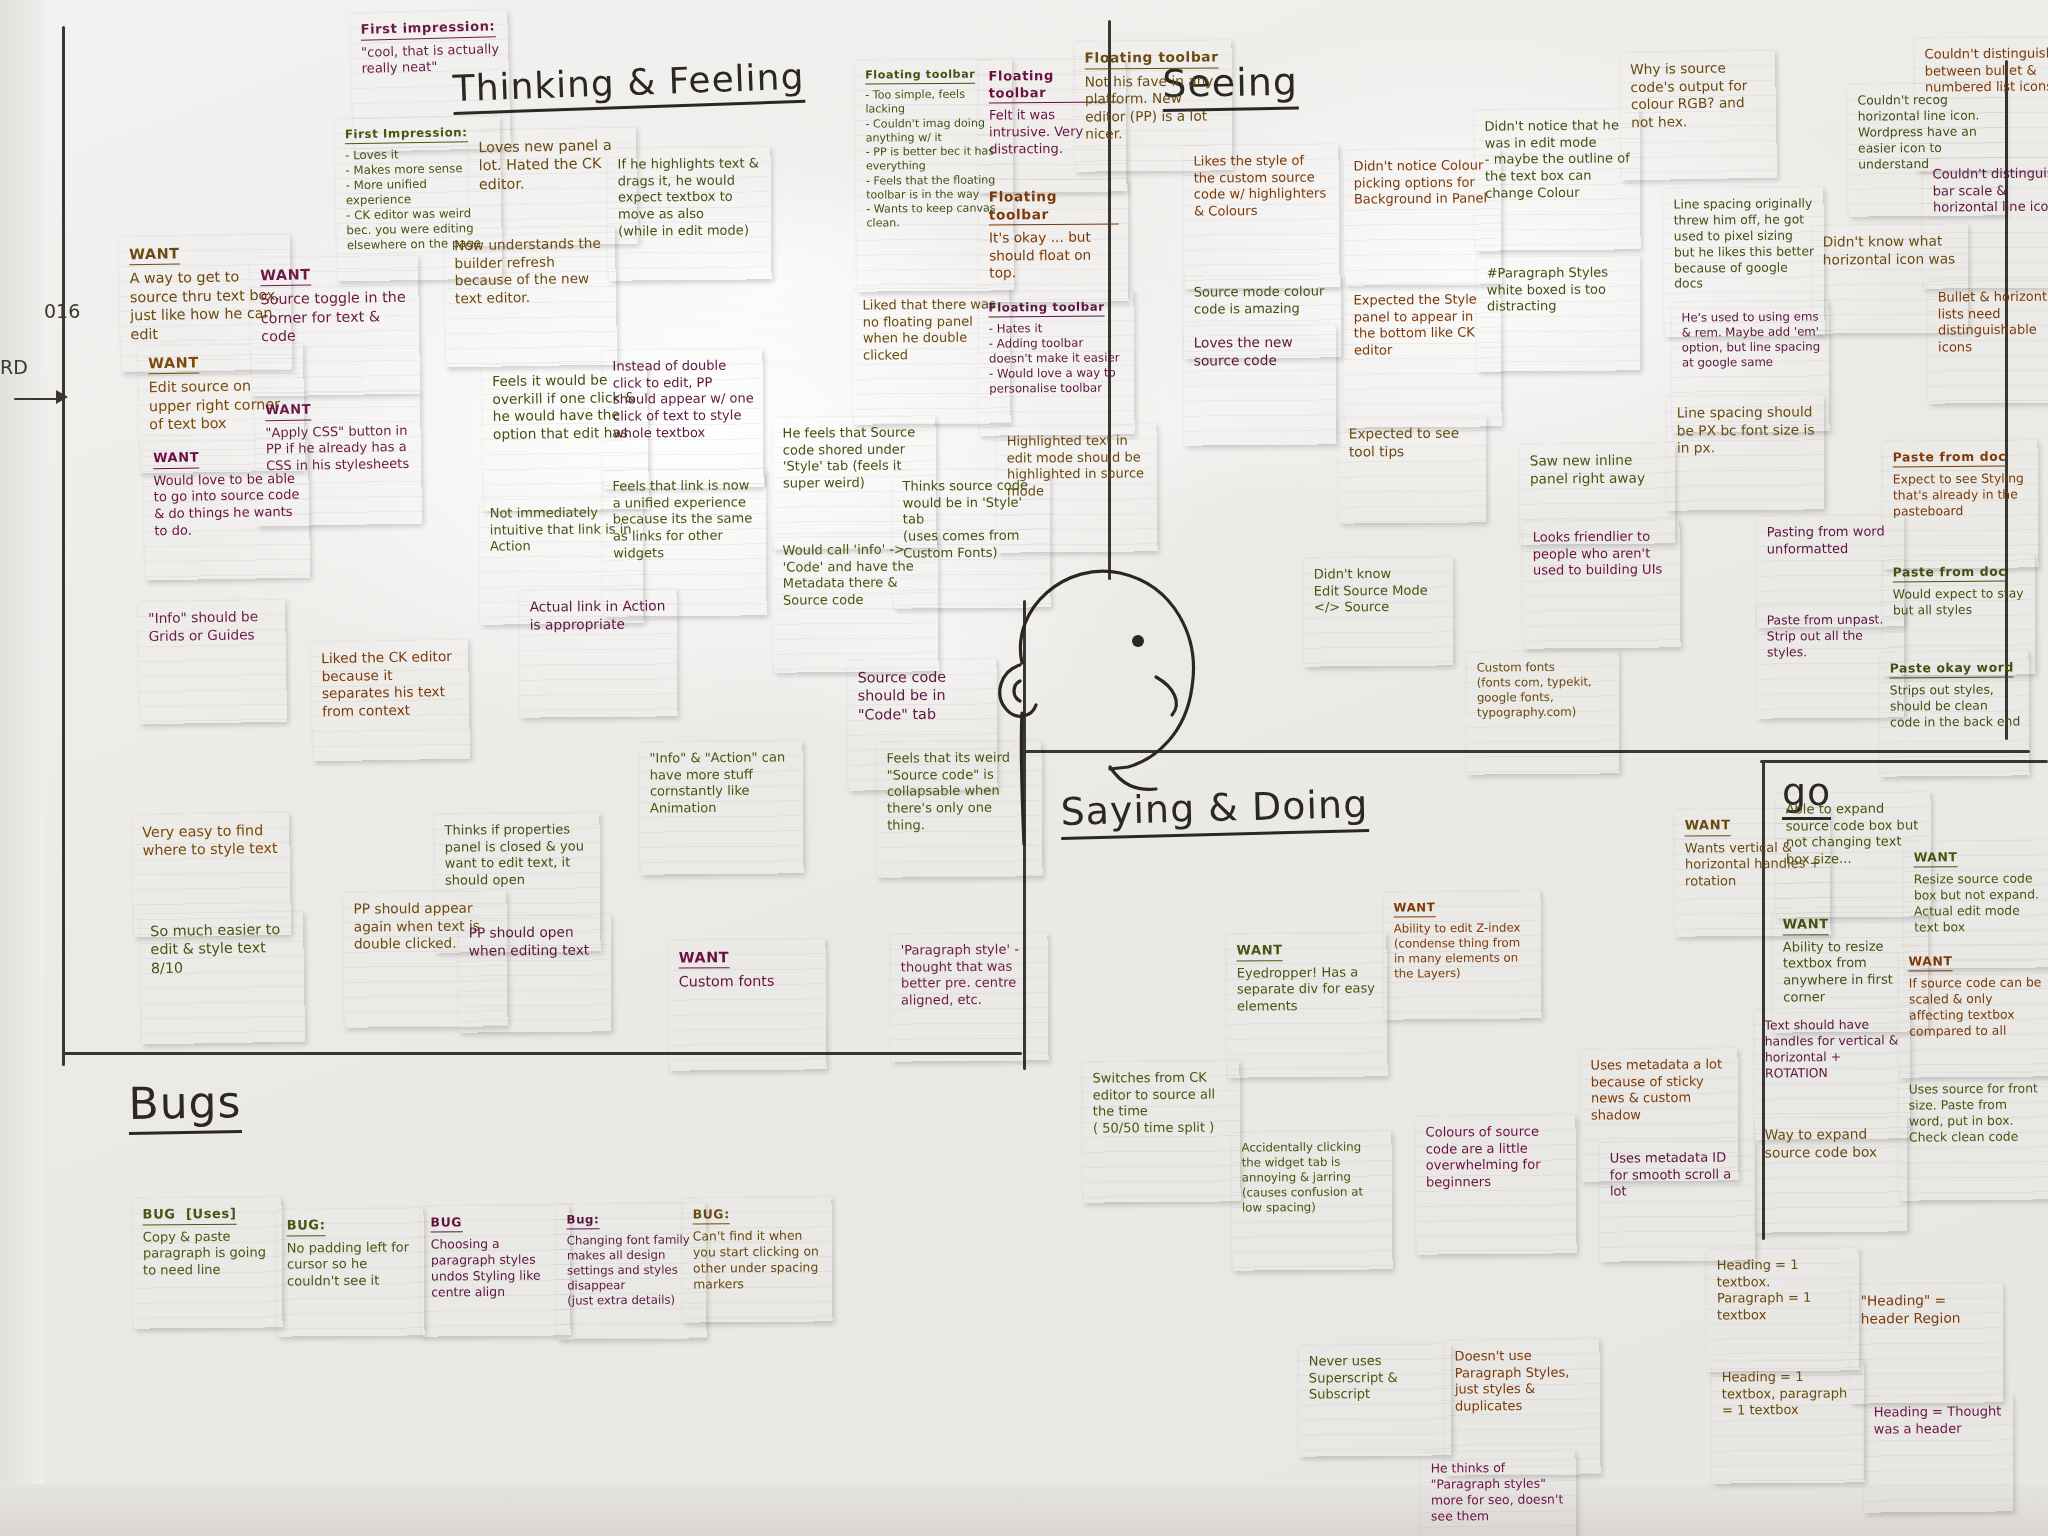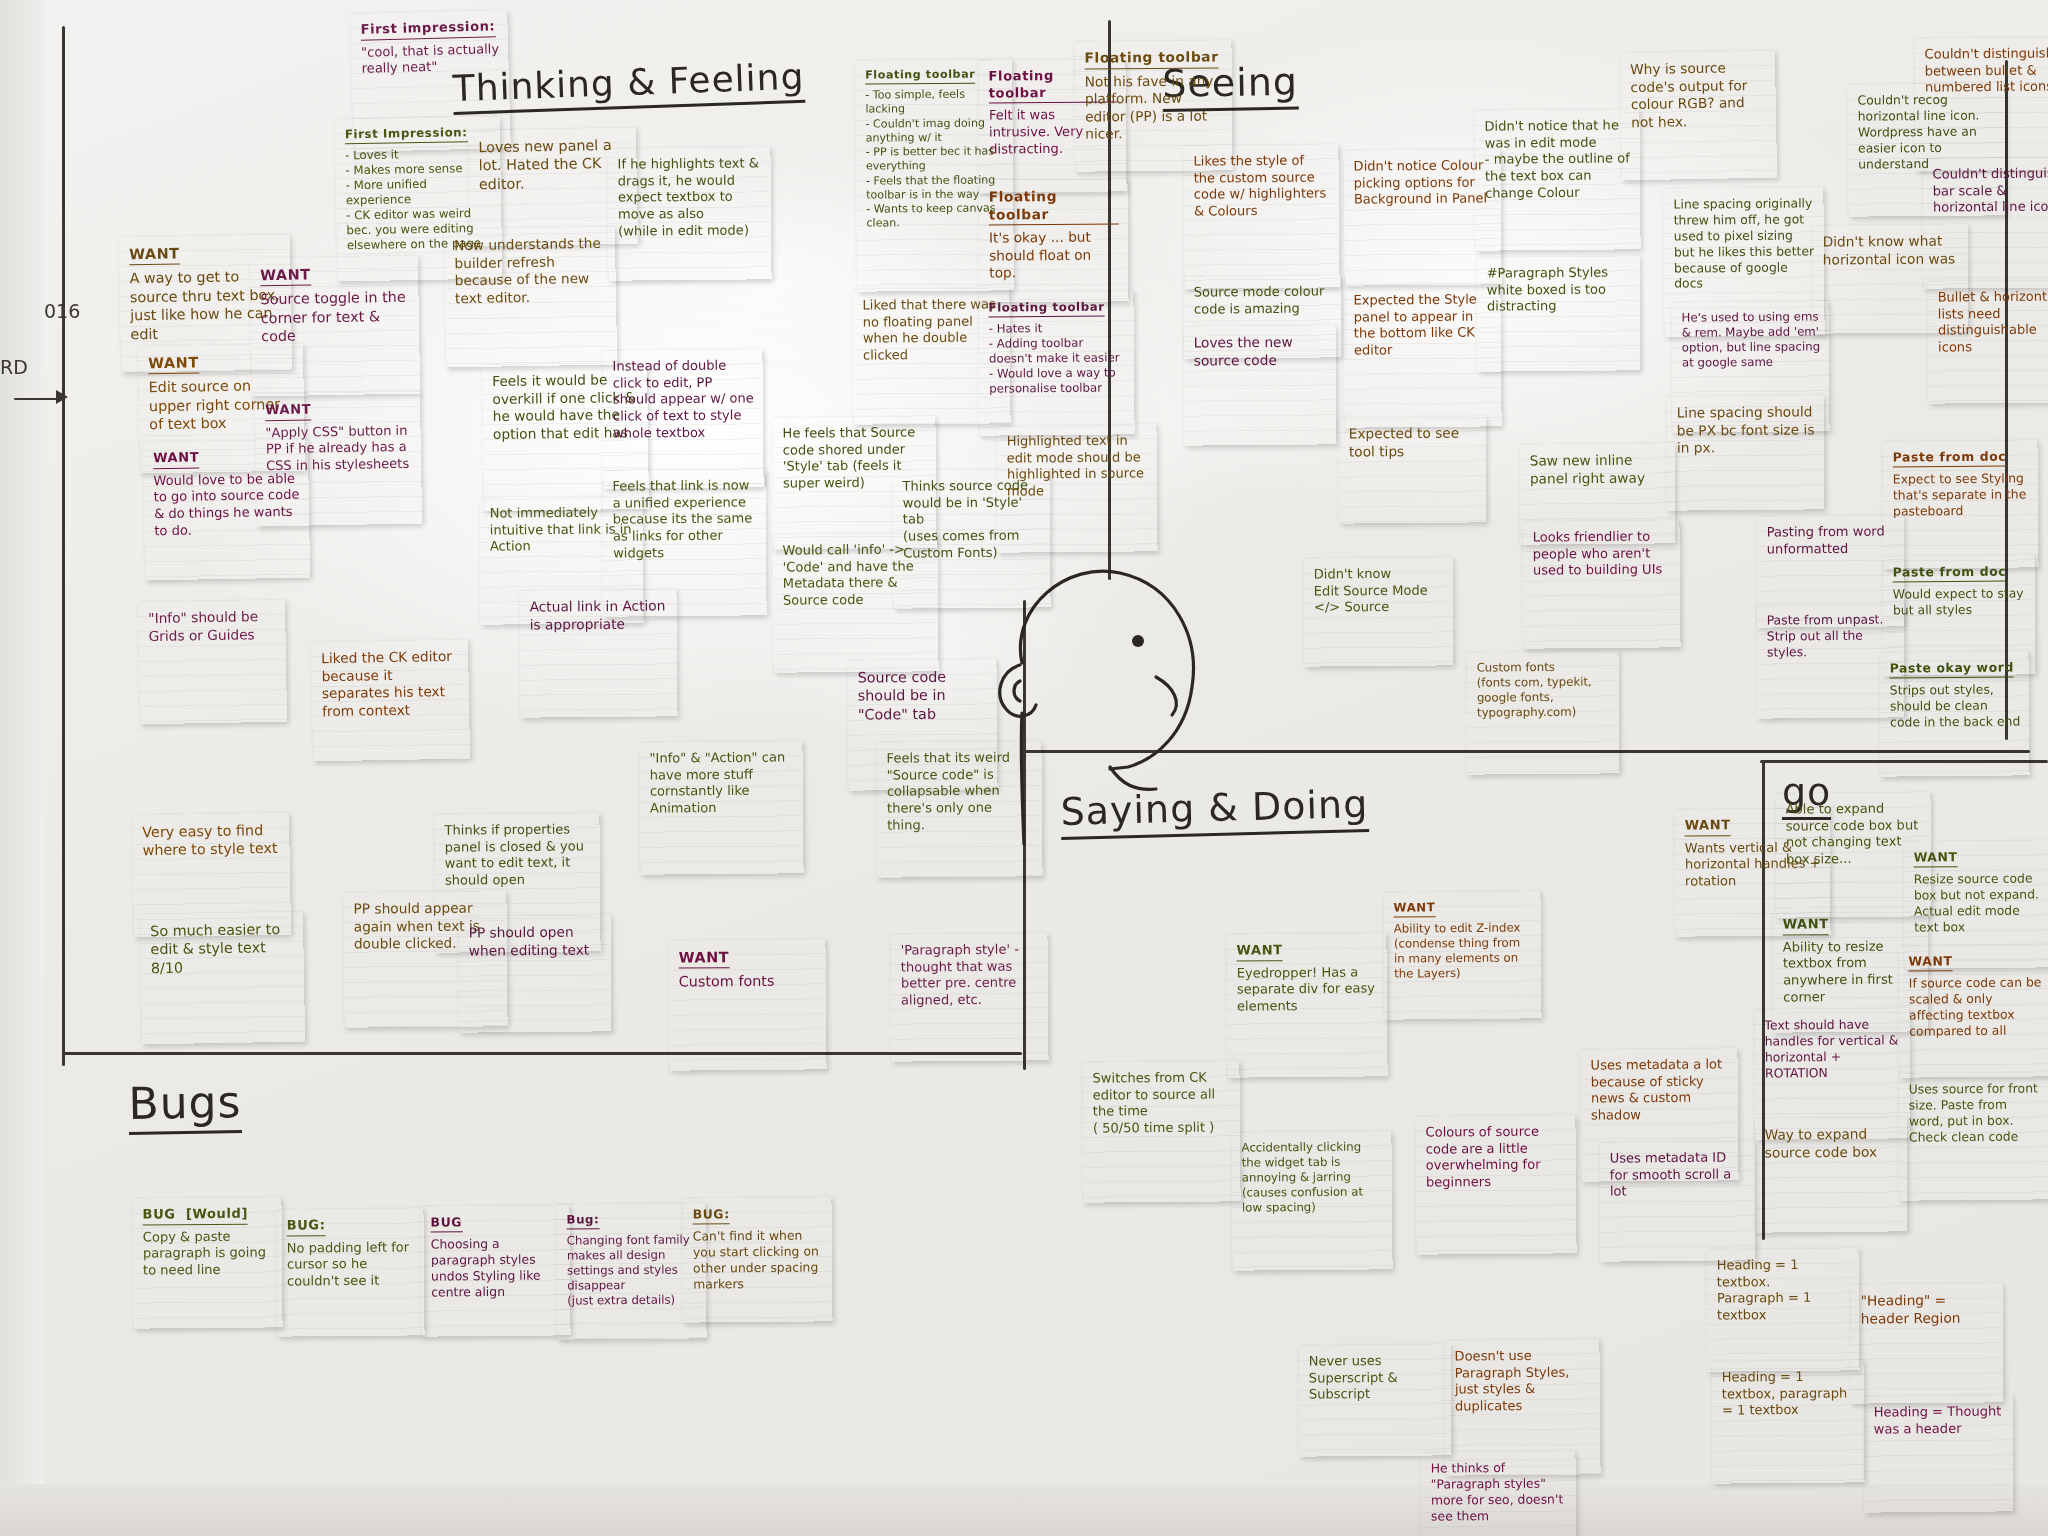--- a/index.html
+++ b/index.html
@@ -215,21 +215,21 @@
 (fonts com, typekit, google fonts, typography.com)</span></div>
       <div class="note lined c-yellow" style="left: 1621.33px; top: 50.6667px; width: 154.667px; height: 128px; font-size: 13.72px; transform: rotate(-1deg); z-index: 59;"><span class="body">Why is source code's output for colour RGB? and not hex.</span></div>
       <div class="note lined c-lime" style="left: 1664px; top: 186.667px; width: 160px; height: 149.333px; font-size: 12.4133px; transform: rotate(-0.5deg); z-index: 60;"><span class="body">Line spacing originally threw him off, he got used to pixel sizing but he likes this better because of google docs</span></div>
       <div class="note lined c-magenta" style="left: 1672px; top: 301.333px; width: 157.333px; height: 130.667px; font-size: 11.76px; transform: rotate(-0.5deg); z-index: 61;"><span class="body">He's used to using ems &amp; rem. Maybe add 'em' option, but line spacing at google same</span></div>
       <div class="note lined c-yellow" style="left: 1666.67px; top: 394.667px; width: 157.333px; height: 114.667px; font-size: 13.72px; transform: rotate(-0.5deg); z-index: 62;"><span class="body">Line spacing should be PX bc font size is in px.</span></div>
       <div class="note lined c-lime" style="left: 1848px; top: 82.6667px; width: 157.333px; height: 133.333px; font-size: 12.4133px; transform: rotate(-0.5deg); z-index: 63;"><span class="body">Couldn't recog horizontal line icon. Wordpress have an easier icon to understand</span></div>
       <div class="note lined c-yellow" style="left: 1813.33px; top: 224px; width: 154.667px; height: 109.333px; font-size: 13.72px; transform: rotate(-0.5deg); z-index: 64;"><span class="body">Didn't know what horizontal icon was</span></div>
       <div class="note lined c-orange" style="left: 1914.67px; top: 37.3333px; width: 154.667px; height: 133.333px; font-size: 13.0667px; transform: rotate(-0.5deg); z-index: 65;"><span class="body">Couldn't distinguish between bullet &amp; numbered list icons</span></div>
       <div class="note lined c-magenta" style="left: 1922.67px; top: 157.333px; width: 154.667px; height: 130.667px; font-size: 13.0667px; transform: rotate(-0.5deg); z-index: 66;"><span class="body">Couldn't distinguish bar scale &amp; horizontal line icons</span></div>
       <div class="note lined c-orange" style="left: 1928px; top: 280px; width: 149.333px; height: 122.667px; font-size: 13.0667px; transform: rotate(-0.5deg); z-index: 67;"><span class="body">Bullet &amp; horizontal lists need distinguishable icons</span></div>
-      <div class="note lined c-orange" style="left: 1882.67px; top: 440px; width: 154.667px; height: 128px; font-size: 12.4133px; transform: rotate(-0.5deg); z-index: 68;"><span class="hdr">Paste from doc</span><span class="body">Expect to see Styling that's separate in the pasteboard</span></div>
+      <div class="note lined c-orange" style="left: 1882.67px; top: 440px; width: 154.667px; height: 128px; font-size: 12.4133px; transform: rotate(-0.5deg); z-index: 68;"><span class="hdr">Paste from doc</span><span class="body">Expect to see Styling that's already in the pasteboard</span></div>
       <div class="note lined c-magenta" style="left: 1757.33px; top: 514.667px; width: 146.667px; height: 112px; font-size: 13.0667px; transform: rotate(-0.5deg); z-index: 69;"><span class="body">Pasting from word unformatted</span></div>
       <div class="note lined c-lime" style="left: 1882.67px; top: 554.667px; width: 152px; height: 120px; font-size: 12.4133px; transform: rotate(-0.5deg); z-index: 70;"><span class="hdr">Paste from doc</span><span class="body">Would expect to stay but all styles</span></div>
       <div class="note lined c-magenta" style="left: 1757.33px; top: 602.667px; width: 146.667px; height: 114.667px; font-size: 12.4133px; transform: rotate(-0.5deg); z-index: 71;"><span class="body">Paste from unpast. Strip out all the styles.</span></div>
       <div class="note lined c-lime" style="left: 1880px; top: 650.667px; width: 149.333px; height: 125.333px; font-size: 12.4133px; transform: rotate(-0.5deg); z-index: 72;"><span class="hdr">Paste okay word</span><span class="body">Strips out styles, should be clean code in the back end</span></div>
       <div class="note lined c-lemon" style="left: 1226.67px; top: 933.333px; width: 160px; height: 144px; font-size: 13.0667px; transform: rotate(-0.5deg); z-index: 73;"><span class="hdr">WANT</span><span class="body">Eyedropper! Has a separate div for easy elements</span></div>
       <div class="note lined c-orange" style="left: 1384px; top: 890.667px; width: 157.333px; height: 128px; font-size: 11.76px; transform: rotate(-0.5deg); z-index: 74;"><span class="hdr">WANT</span><span class="body">Ability to edit Z-index
 (condense thing from in many elements on the Layers)</span></div>
       <div class="note lined c-lemon" style="left: 1082.67px; top: 1061.33px; width: 157.333px; height: 141.333px; font-size: 13.0667px; transform: rotate(-0.5deg); z-index: 75;"><span class="body">Switches from CK editor to source all the time
 ( 50/50 time split )</span></div>
       <div class="note lined c-lemon" style="left: 1232px; top: 1130.67px; width: 160px; height: 138.667px; font-size: 11.76px; transform: rotate(-0.5deg); z-index: 76;"><span class="body">Accidentally clicking the widget tab is annoying &amp; jarring
@@ -246,21 +246,21 @@
       <div class="note lined c-lime" style="left: 1773.33px; top: 906.667px; width: 154.667px; height: 125.333px; font-size: 13.0667px; transform: rotate(-0.5deg); z-index: 86;"><span class="hdr">WANT</span><span class="body">Ability to resize textbox from anywhere in first corner</span></div>
       <div class="note lined c-orange" style="left: 1898.67px; top: 944px; width: 154.667px; height: 133.333px; font-size: 12.4133px; transform: rotate(-0.5deg); z-index: 87;"><span class="hdr">WANT</span><span class="body">If source code can be scaled &amp; only affecting textbox compared to all</span></div>
       <div class="note lined c-magenta" style="left: 1754.67px; top: 1008px; width: 154.667px; height: 130.667px; font-size: 12.4133px; transform: rotate(-0.5deg); z-index: 88;"><span class="body">Text should have handles for vertical &amp; horizontal + ROTATION</span></div>
       <div class="note lined c-yellow" style="left: 1754.67px; top: 1117.33px; width: 152px; height: 114.667px; font-size: 13.72px; transform: rotate(-0.5deg); z-index: 89;"><span class="body">Way to expand source code box</span></div>
       <div class="note lined c-lemon" style="left: 1898.67px; top: 1072px; width: 154.667px; height: 128px; font-size: 12.4133px; transform: rotate(-0.5deg); z-index: 90;"><span class="body">Uses source for front size. Paste from word, put in box. Check clean code</span></div>
       <div class="note lined c-yellow" style="left: 1706.67px; top: 1248px; width: 152px; height: 122.667px; font-size: 13.0667px; transform: rotate(-0.5deg); z-index: 91;"><span class="body">Heading = 1 textbox.
 Paragraph = 1 textbox</span></div>
       <div class="note lined c-orange" style="left: 1850.67px; top: 1282.67px; width: 152px; height: 120px; font-size: 13.72px; transform: rotate(-0.5deg); z-index: 92;"><span class="body">"Heading" = header Region</span></div>
       <div class="note lined c-yellow" style="left: 1712px; top: 1360px; width: 152px; height: 122.667px; font-size: 13.0667px; transform: rotate(-0.5deg); z-index: 93;"><span class="body">Heading = 1 textbox, paragraph = 1 textbox</span></div>
       <div class="note lined c-pink" style="left: 1864px; top: 1394.67px; width: 149.333px; height: 117.333px; font-size: 13.0667px; transform: rotate(-0.5deg); z-index: 94;"><span class="body">Heading = Thought was a header</span></div>
-      <div class="note lined c-lemon" style="left: 133.333px; top: 1197.33px; width: 149.333px; height: 130.667px; font-size: 13.0667px; transform: rotate(-0.5deg); z-index: 95;"><span class="hdr">BUG  [Would]</span><span class="body">Copy &amp; paste paragraph is going to need line</span></div>
+      <div class="note lined c-lemon" style="left: 133.333px; top: 1197.33px; width: 149.333px; height: 130.667px; font-size: 13.0667px; transform: rotate(-0.5deg); z-index: 95;"><span class="hdr">BUG  [Uses]</span><span class="body">Copy &amp; paste paragraph is going to need line</span></div>
       <div class="note lined c-lemon" style="left: 277.333px; top: 1208px; width: 146.667px; height: 128px; font-size: 13.0667px; transform: rotate(-0.5deg); z-index: 96;"><span class="hdr">BUG:</span><span class="body">No padding left for cursor so he couldn't see it</span></div>
       <div class="note lined c-mauve" style="left: 421.333px; top: 1205.33px; width: 149.333px; height: 130.667px; font-size: 12.4133px; transform: rotate(-0.5deg); z-index: 97;"><span class="hdr">BUG</span><span class="body">Choosing a paragraph styles undos Styling like centre align</span></div>
       <div class="note lined c-mauve" style="left: 557.333px; top: 1202.67px; width: 149.333px; height: 136px; font-size: 11.76px; transform: rotate(-0.5deg); z-index: 98;"><span class="hdr">Bug:</span><span class="body">Changing font family makes all design settings and styles disappear
 (just extra details)</span></div>
       <div class="note lined c-yellow" style="left: 682.667px; top: 1197.33px; width: 149.333px; height: 125.333px; font-size: 12.4133px; transform: rotate(-0.5deg); z-index: 99;"><span class="hdr">BUG:</span><span class="body">Can't find it when you start clicking on other under spacing markers</span></div>
     </div>
 
 </div>
 
 </body></html>

